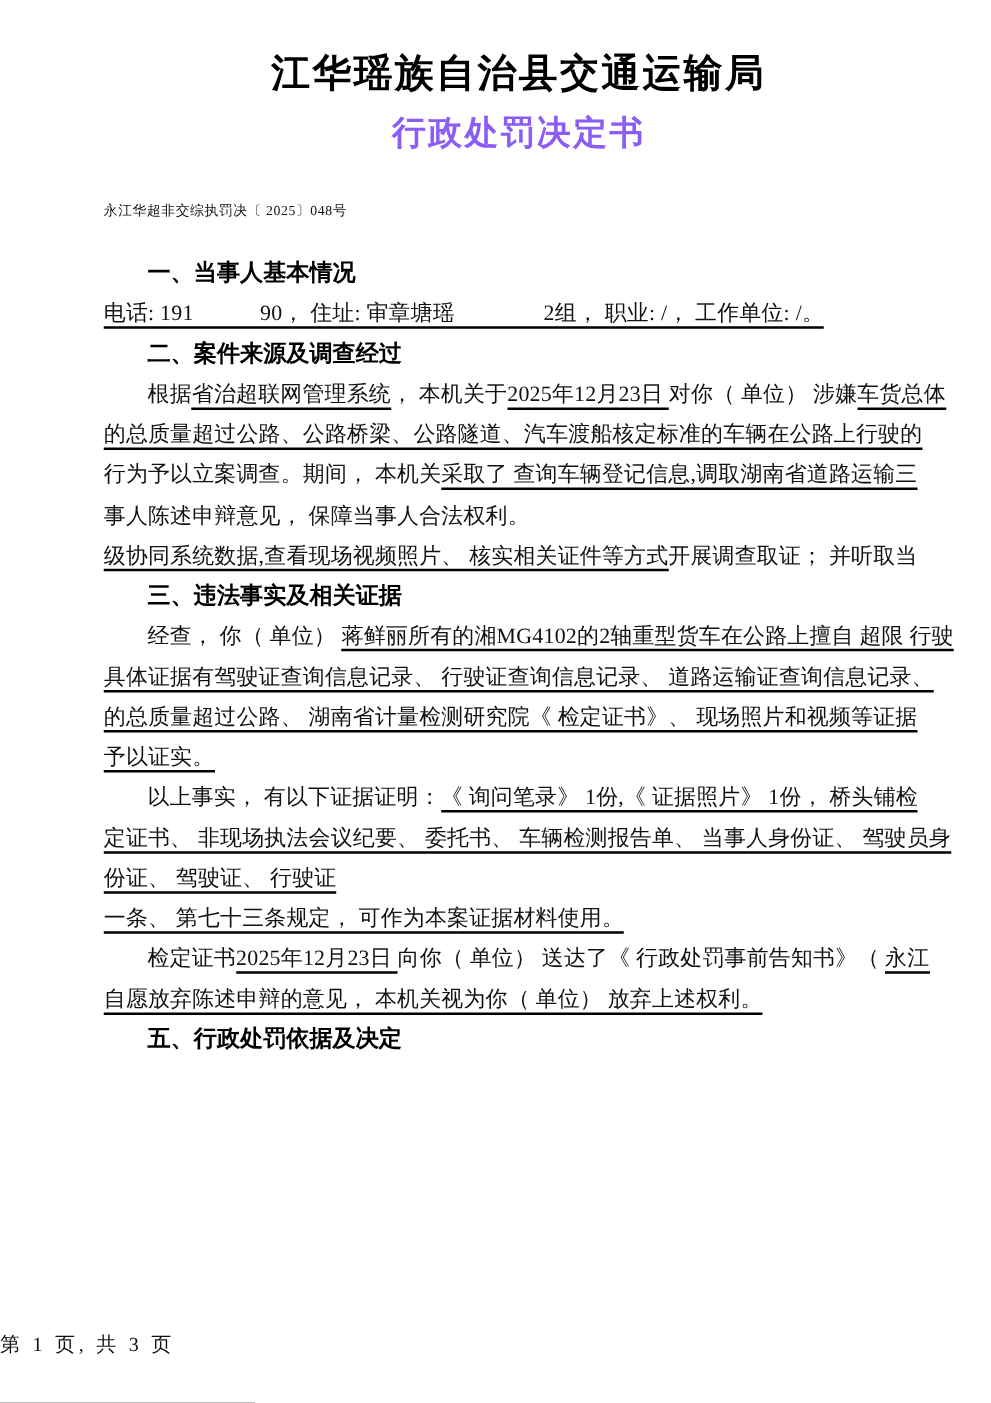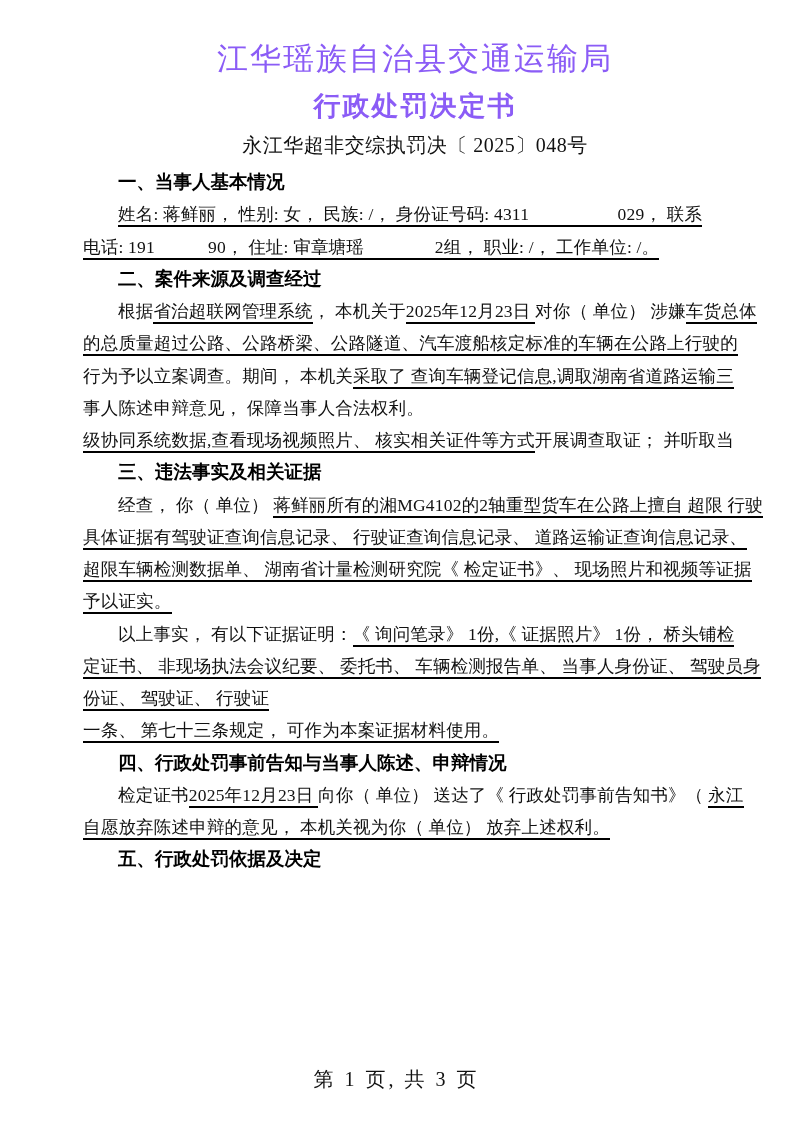--- a/index.html
+++ b/index.html
@@ -11,43 +11,43 @@
     background: #ffffff;
     box-sizing: border-box;
     padding: 36px 46px 0 83px;
     overflow: hidden;
     color: #111;
     font-family: "Liberation Serif", "DejaVu Serif", serif;
   }
   .doc-header { text-align: center; }
   .title1 {
     font-family: "Liberation Sans", "DejaVu Sans", sans-serif;
-    font-weight: 400;
+    font-weight: 700;
     font-size: 31px;
     line-height: 46px;
     letter-spacing: 2px;
-    color: #8b5cf6;
+    color: #000000;
   }
   .title2 {
     font-family: "Liberation Sans", "DejaVu Sans", sans-serif;
     font-weight: 900;
     font-size: 27px;
     line-height: 44px;
     margin-top: 2px;
     letter-spacing: 2px;
     color: #8b5cf6;
   }
   .doc-number {
-    text-align: center;
-    font-size: 20px;
+    text-align: left;
+    font-size: 11px;
     line-height: 26px;
-    margin-top: 4px;
+    margin-top: 28px;
     letter-spacing: 0.5px;
   }
-  .sections { margin-top: 8px; }
+  .sections { margin-top: 20px; }
   .heading {
     font-family: "Liberation Sans", "DejaVu Sans", sans-serif;
     font-weight: 800;
     font-size: 18.5px;
     height: 32.25px;
     line-height: 32.25px;
     margin-left: 35px;
     white-space: nowrap;
     color: #000;
   }
@@ -61,42 +61,38 @@
   .ind { text-indent: 35px; }
   .u {
     border-bottom: 2px solid #000;
     padding-bottom: 1px;
   }
   .footer {
     position: absolute;
     left: 0;
     top: 1066px;
     width: 100%;
-    text-align: center;
-    font-size: 20px;
+    font-size: 16px;
     letter-spacing: 3px;
   }
 </style>
 </head>
 <body>
 
 <div class="page">
 
   <div class="doc-header">
     <div class="title1">江华瑶族自治县交通运输局</div>
     <div class="title2">行政处罚决定书</div>
     <div class="doc-number">永江华超非交综执罚决〔 2025〕048号</div>
   </div>
 
   <div class="sections">
 
     <div class="heading">一、当事人基本情况</div>
-    <div class="line ind">
-      <span class="u">姓名: 蒋鲜丽， 性别: 女， 民族: /， 身份证号码: 4311　　　　　029， 联系</span>
-    </div>
     <div class="line">
       <span class="u">电话: 191　　　90， 住址: 审章塘瑶　　　　2组， 职业: /， 工作单位: /。</span>
     </div>
 
     <div class="heading">二、案件来源及调查经过</div>
     <div class="line ind">
       <span>根据</span><span class="u">省治超联网管理系统</span><span>， 本机关于</span><span class="u">2025年12月23日 </span><span>对你（ 单位） 涉嫌</span><span class="u">车货总体</span>
     </div>
     <div class="line">
       <span class="u">的总质量超过公路、公路桥梁、公路隧道、汽车渡船核定标准的车辆在公路上行驶的</span>
@@ -112,39 +108,38 @@
     </div>
 
     <div class="heading">三、违法事实及相关证据</div>
     <div class="line ind">
       <span>经查， 你（ 单位） </span><span class="u">蒋鲜丽所有的湘MG4102的2轴重型货车在公路上擅自 超限 行驶</span>
     </div>
     <div class="line">
       <span class="u">具体证据有驾驶证查询信息记录、 行驶证查询信息记录、 道路运输证查询信息记录、</span>
     </div>
     <div class="line">
-      <span class="u">超限车辆检测数据单、 湖南省计量检测研究院《 检定证书》、 现场照片和视频等证据</span>
+      <span class="u">的总质量超过公路、 湖南省计量检测研究院《 检定证书》、 现场照片和视频等证据</span>
     </div>
     <div class="line">
       <span class="u">予以证实。</span>
     </div>
     <div class="line ind">
       <span>以上事实， 有以下证据证明：</span><span class="u">《 询问笔录》 1份,《 证据照片》 1份， 桥头铺检</span>
     </div>
     <div class="line">
       <span class="u">定证书、 非现场执法会议纪要、 委托书、 车辆检测报告单、 当事人身份证、 驾驶员身</span>
     </div>
     <div class="line">
       <span class="u">份证、 驾驶证、 行驶证</span>
     </div>
     <div class="line">
       <span class="u">一条、 第七十三条规定， 可作为本案证据材料使用。</span>
     </div>
 
-    <div class="heading">四、行政处罚事前告知与当事人陈述、申辩情况</div>
     <div class="line ind">
       <span>检定证书</span><span class="u">2025年12月23日 </span><span>向你（ 单位） 送达了《 行政处罚事前告知书》（ </span><span class="u">永江</span>
     </div>
     <div class="line">
       <span class="u">自愿放弃陈述申辩的意见， 本机关视为你（ 单位） 放弃上述权利。</span>
     </div>
 
     <div class="heading">五、行政处罚依据及决定</div>
 
   </div>

